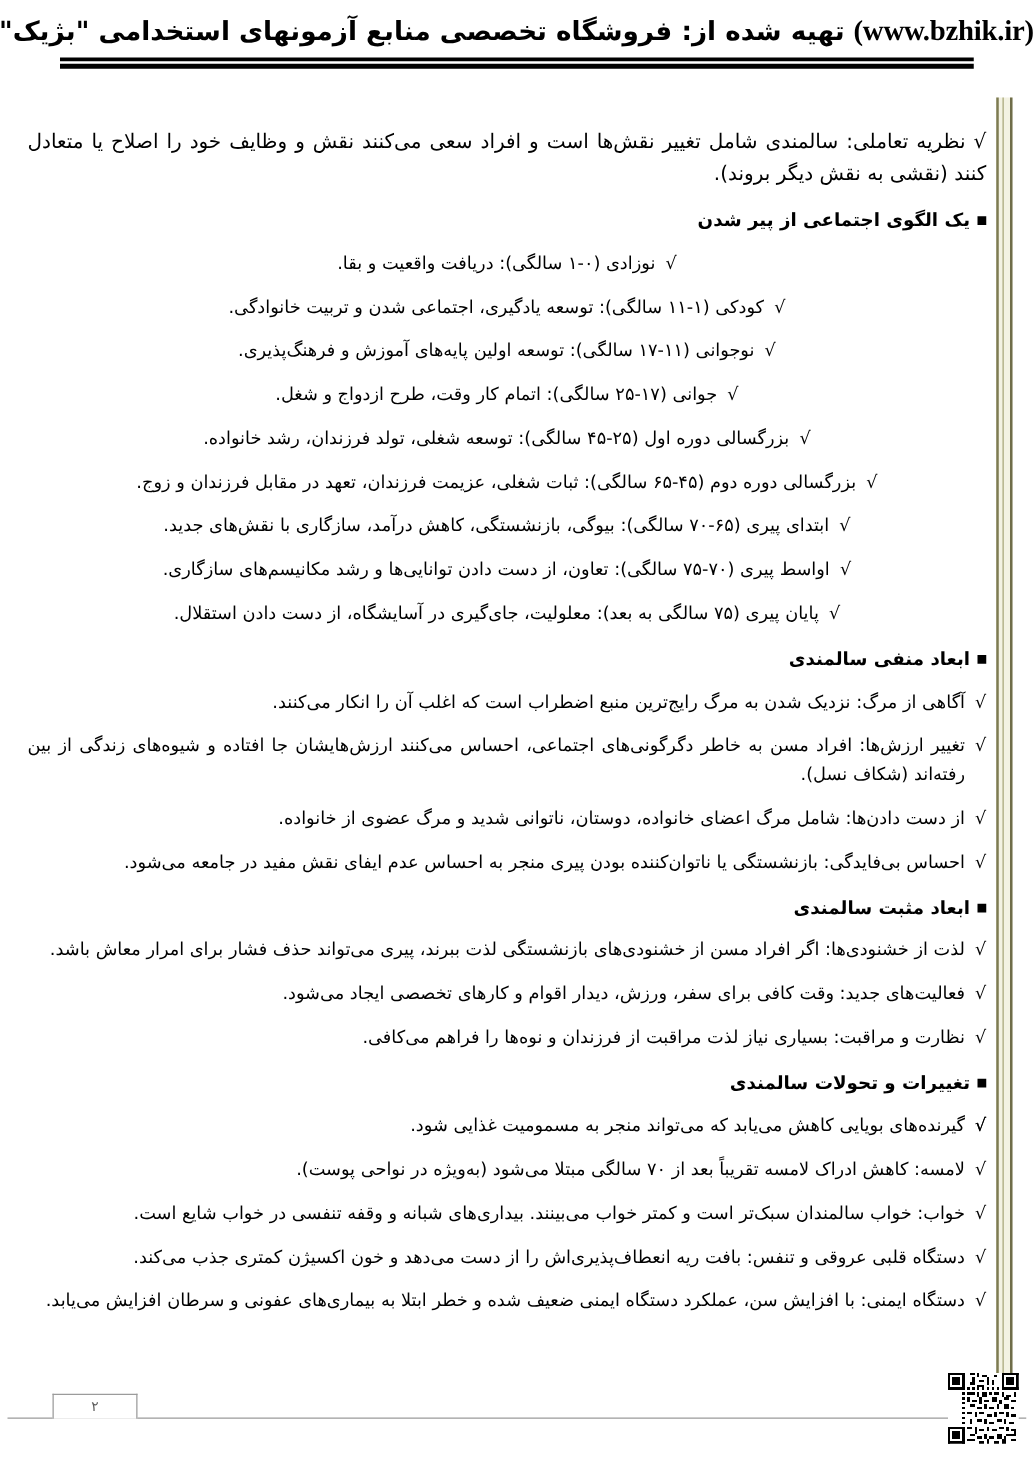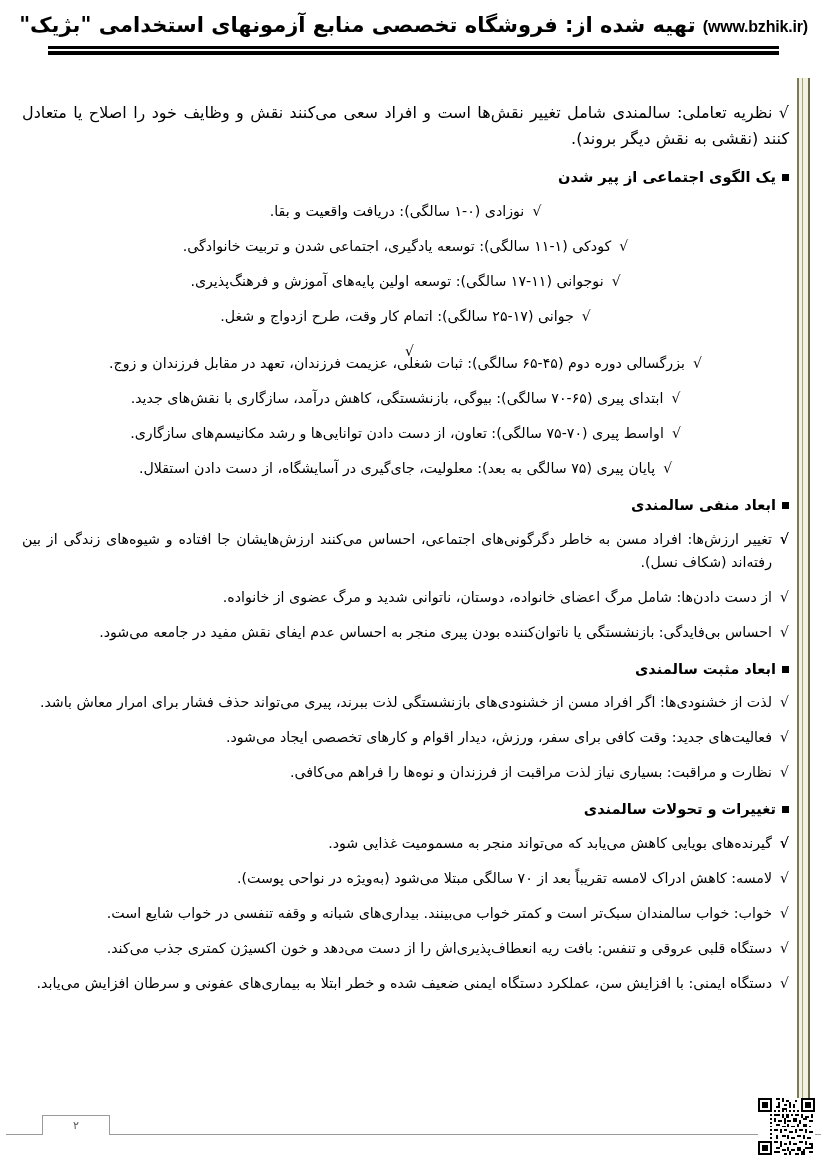--- a/index.html
+++ b/index.html
@@ -33,23 +33,23 @@
     font-family: "DejaVu Sans", "Liberation Sans", sans-serif;
     font-weight: bold;
     font-size: 21px;
     line-height: 30px;
     letter-spacing: -0.2px;
     direction: rtl;
     white-space: nowrap;
     color: #000;
   }
   .header-text .latin {
-    font-family: Liberation Sans, sans-serif;
+    font-family: Liberation Serif, serif;
     font-weight: bold;
-    font-size: 16px;
+    font-size: 23px;
   }
   .header-rule {
     position: absolute;
     left: 48px;
     width: 731px;
     background: #000;
   }
   .header-rule.r1 { top: 46px; height: 3px; }
   .header-rule.r2 { top: 51px; height: 4px; }
 
@@ -220,41 +220,41 @@
     <div class="stage-row">
       <div class="bullet-item"><span class="tick">√</span><span>کودکی (۱-۱۱ سالگی): توسعه یادگیری، اجتماعی شدن و تربیت خانوادگی.</span></div>
     </div>
     <div class="stage-row">
       <div class="bullet-item"><span class="tick">√</span><span>نوجوانی (۱۱-۱۷ سالگی): توسعه اولین پایه‌های آموزش و فرهنگ‌پذیری.</span></div>
     </div>
     <div class="stage-row">
       <div class="bullet-item"><span class="tick">√</span><span>جوانی (۱۷-۲۵ سالگی): اتمام کار وقت، طرح ازدواج و شغل.</span></div>
     </div>
     <div class="stage-row">
-      <div class="bullet-item"><span class="tick">√</span></div>
+      <div class="bullet-item"><span class="tick">√</span><span>بزرگسالی دوره اول (۲۵-۴۵ سالگی): توسعه شغلی، تولد فرزندان، رشد خانواده.</span></div>
     </div>
     <div class="stage-row">
       <div class="bullet-item"><span class="tick">√</span><span>بزرگسالی دوره دوم (۴۵-۶۵ سالگی): ثبات شغلی، عزیمت فرزندان، تعهد در مقابل فرزندان و زوج.</span></div>
     </div>
     <div class="stage-row">
       <div class="bullet-item"><span class="tick">√</span><span>ابتدای پیری (۶۵-۷۰ سالگی): بیوگی، بازنشستگی، کاهش درآمد، سازگاری با نقش‌های جدید.</span></div>
     </div>
     <div class="stage-row">
       <div class="bullet-item"><span class="tick">√</span><span>اواسط پیری (۷۰-۷۵ سالگی): تعاون، از دست دادن توانایی‌ها و رشد مکانیسم‌های سازگاری.</span></div>
     </div>
     <div class="stage-row">
       <div class="bullet-item"><span class="tick">√</span><span>پایان پیری (۷۵ سالگی به بعد): معلولیت، جای‌گیری در آسایشگاه، از دست دادن استقلال.</span></div>
     </div>
   </div>
 
   <div class="section-head">
     <span class="sq"></span><span>ابعاد منفی سالمندی</span>
   </div>
   <div class="list-block">
-    <div class="bullet-item"><span class="tick">√</span></div>
+    <div class="bullet-item"><span class="tick">√</span><span>آگاهی از مرگ: نزدیک شدن به مرگ رایج‌ترین منبع اضطراب است که اغلب آن را انکار می‌کنند.</span></div>
     <div class="bullet-item"><span class="tick">√</span><span>تغییر ارزش‌ها: افراد مسن به خاطر دگرگونی‌های اجتماعی، احساس می‌کنند ارزش‌هایشان جا افتاده و شیوه‌های زندگی از بین رفته‌اند (شکاف نسل).</span></div>
     <div class="bullet-item"><span class="tick">√</span><span>از دست دادن‌ها: شامل مرگ اعضای خانواده، دوستان، ناتوانی شدید و مرگ عضوی از خانواده.</span></div>
     <div class="bullet-item"><span class="tick">√</span><span>احساس بی‌فایدگی: بازنشستگی یا ناتوان‌کننده بودن پیری منجر به احساس عدم ایفای نقش مفید در جامعه می‌شود.</span></div>
   </div>
 
   <div class="section-head">
     <span class="sq"></span><span>ابعاد مثبت سالمندی</span>
   </div>
   <div class="list-block">
     <div class="bullet-item"><span class="tick">√</span><span>لذت از خشنودی‌ها: اگر افراد مسن از خشنودی‌های بازنشستگی لذت ببرند، پیری می‌تواند حذف فشار برای امرار معاش باشد.</span></div>

